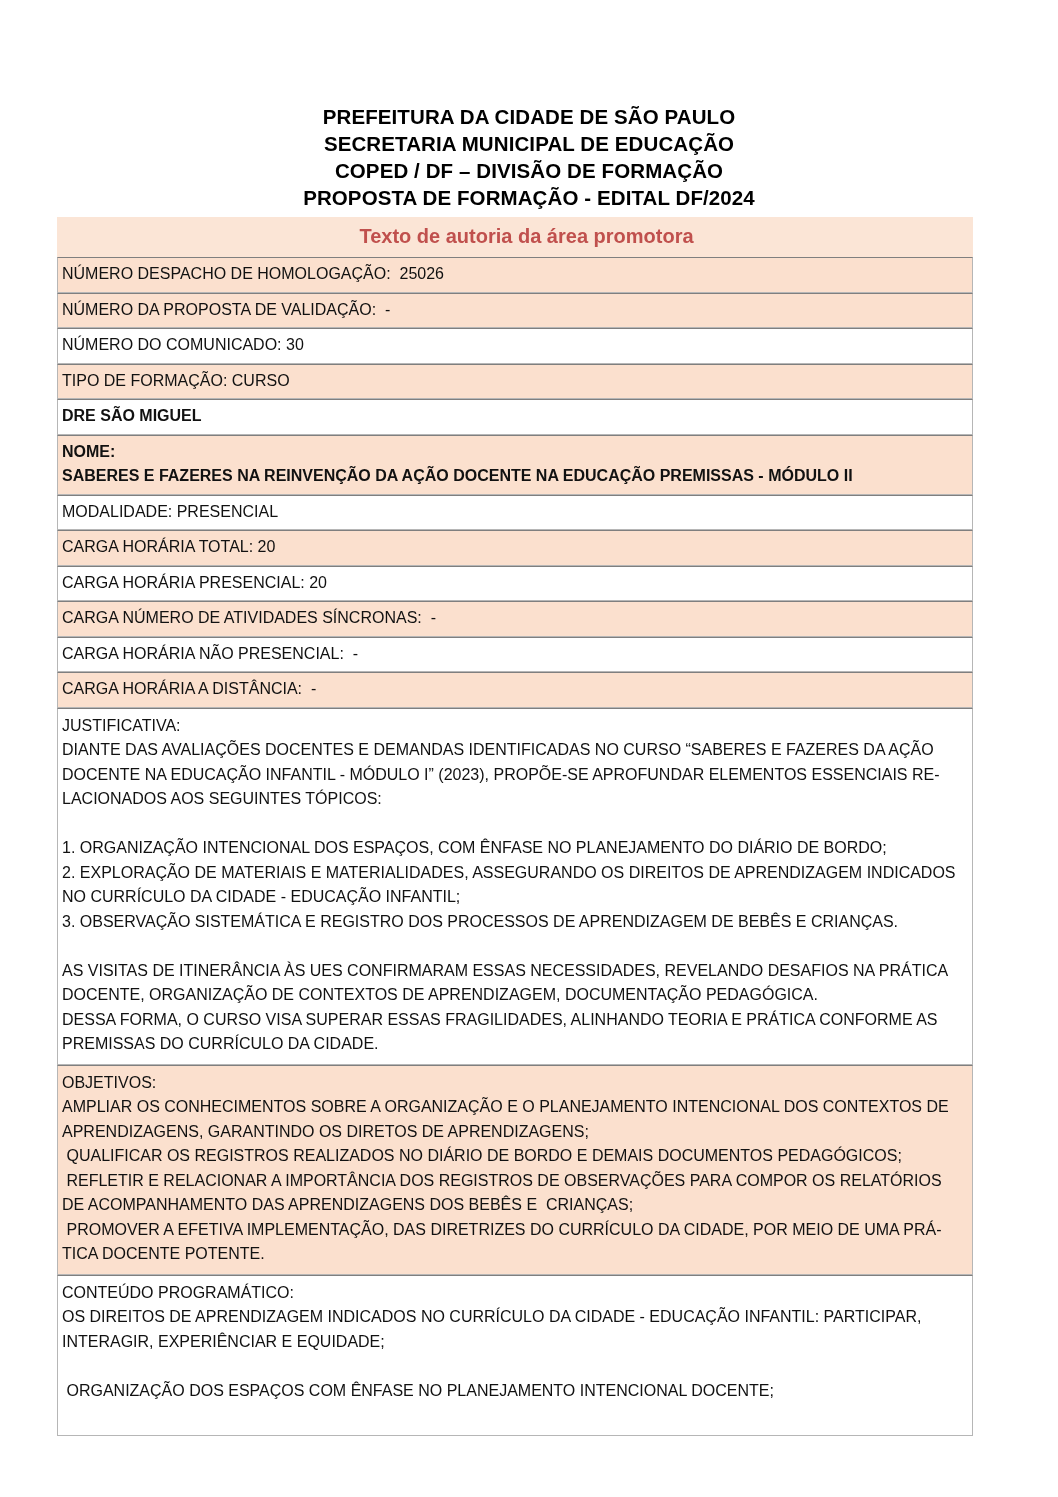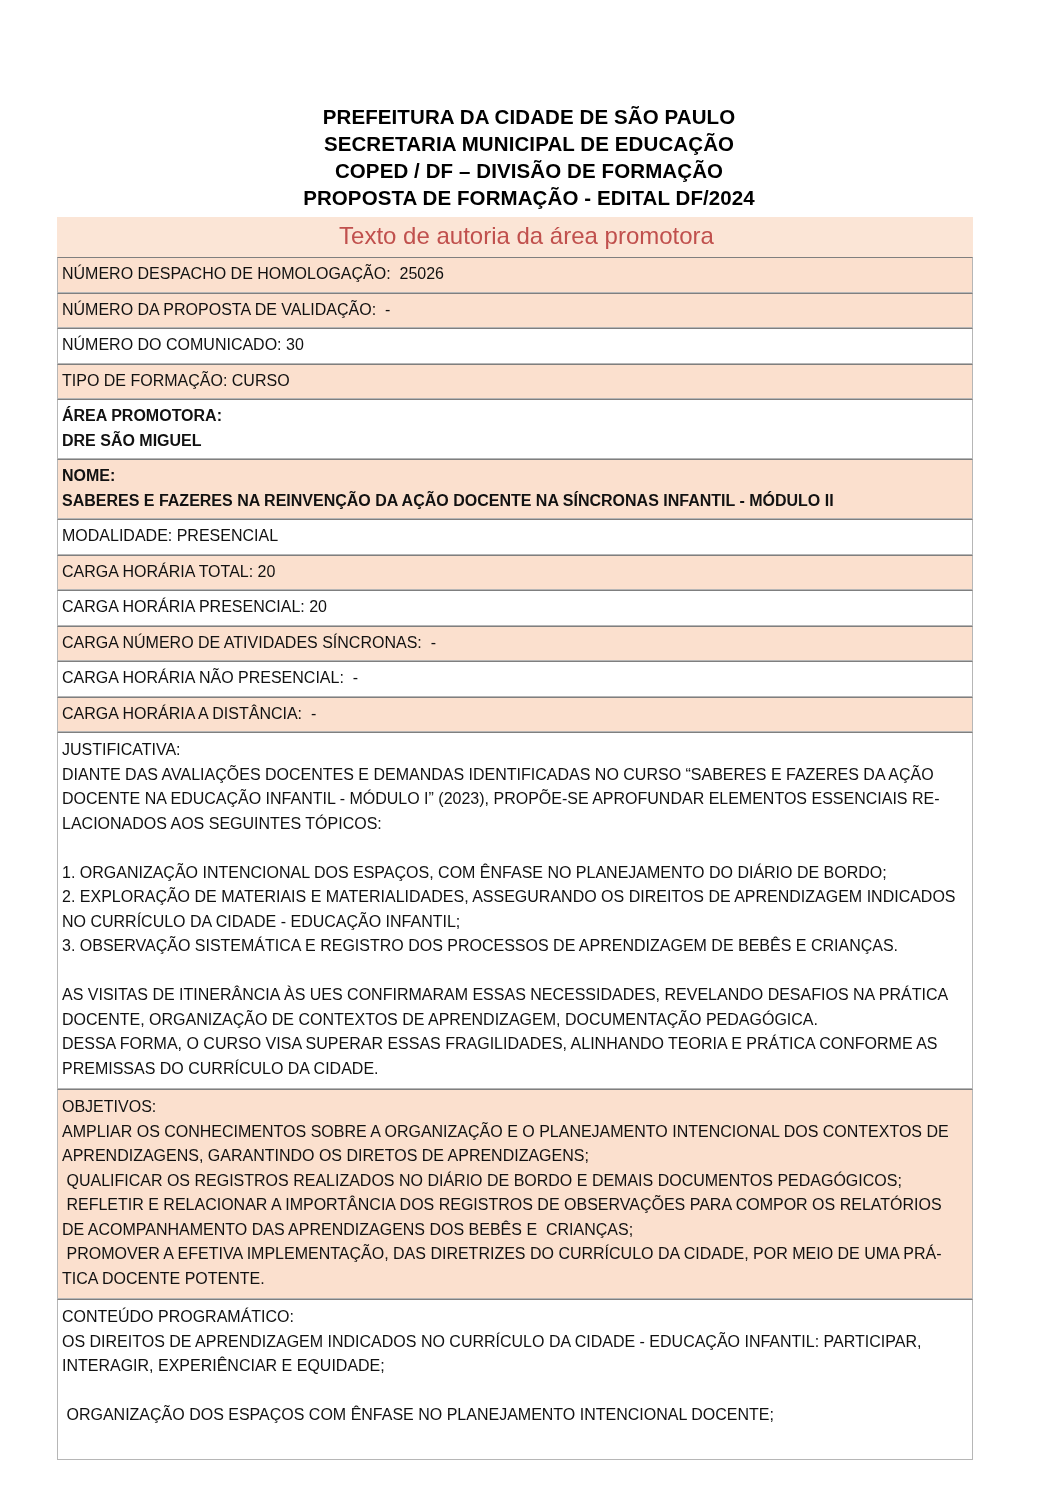--- a/index.html
+++ b/index.html
@@ -40,22 +40,22 @@
   .banner {
     margin: 6px 0 0 0;
     width: 916px;
     margin-left: 57px;
     background: #fbe5d6;
     text-align: center;
     padding: 4px 0 6px 0;
     box-sizing: border-box;
   }
   .banner-title {
-    font-size: 24px;
-    font-weight: normal;
+    font-size: 20px;
+    font-weight: bold;
     color: #c0504d;
     line-height: 30px;
     padding-left: 23px;
   }
 
   
   .table {
     margin-left: 57px;
     width: 916px;
     box-sizing: border-box;
@@ -111,26 +111,25 @@
       <div class="row tinted">
         <div class="line">NÚMERO DA PROPOSTA DE VALIDAÇÃO:  -</div>
       </div>
       <div class="row">
         <div class="line">NÚMERO DO COMUNICADO: 30</div>
       </div>
       <div class="row tinted">
         <div class="line">TIPO DE FORMAÇÃO: CURSO</div>
       </div>
       <div class="row bold">
-        <div class="line">ÁREA PROMOTORA:</div>
         <div class="line">DRE SÃO MIGUEL</div>
       </div>
       <div class="row tinted bold">
         <div class="line">NOME:</div>
-        <div class="line">SABERES E FAZERES NA REINVENÇÃO DA AÇÃO DOCENTE NA SÍNCRONAS INFANTIL - MÓDULO II</div>
+        <div class="line">SABERES E FAZERES NA REINVENÇÃO DA AÇÃO DOCENTE NA EDUCAÇÃO PREMISSAS - MÓDULO II</div>
       </div>
       <div class="row">
         <div class="line">MODALIDADE: PRESENCIAL</div>
       </div>
       <div class="row tinted">
         <div class="line">CARGA HORÁRIA TOTAL: 20</div>
       </div>
       <div class="row">
         <div class="line">CARGA HORÁRIA PRESENCIAL: 20</div>
       </div>

